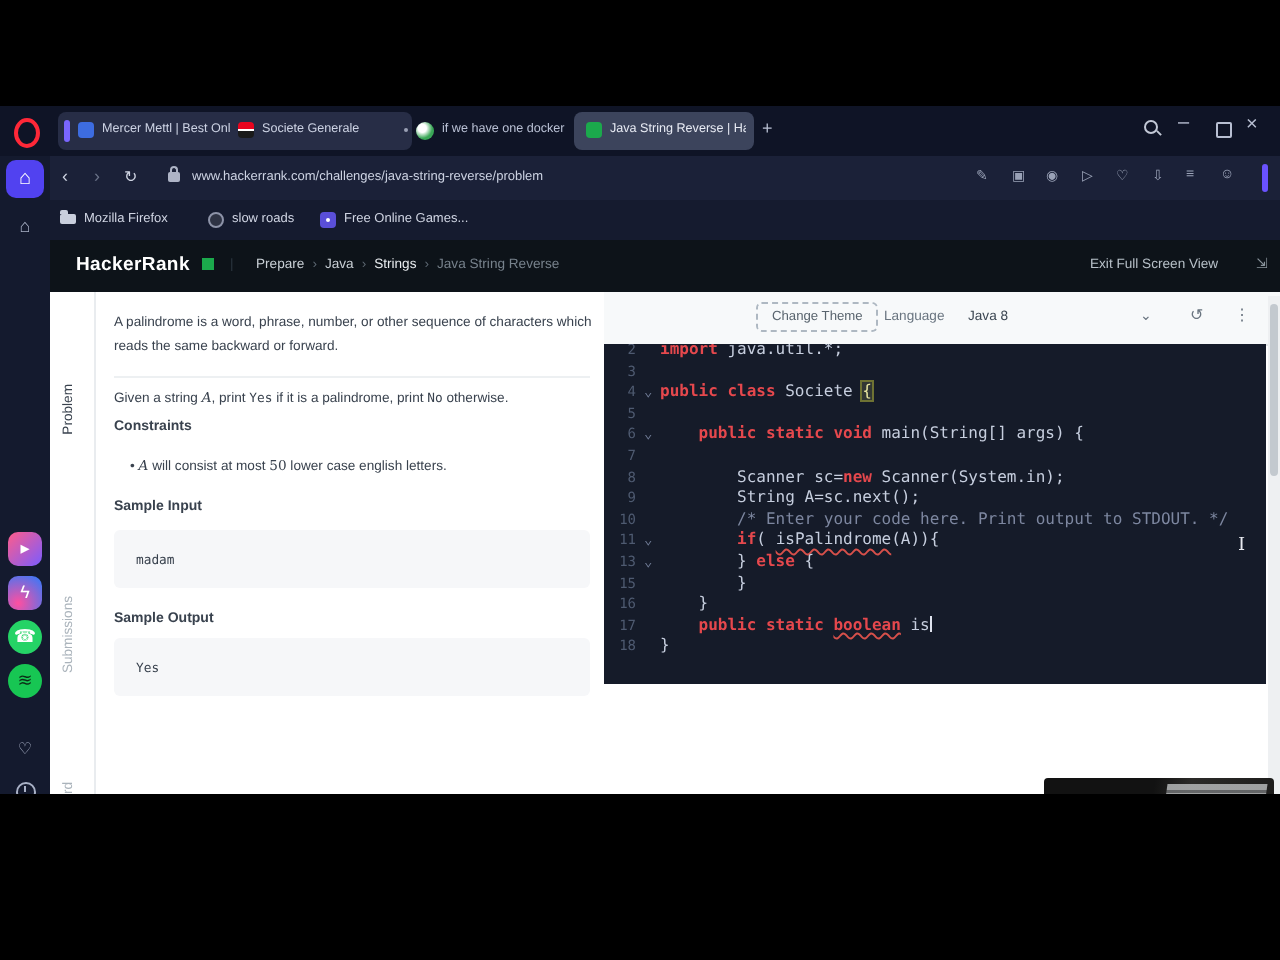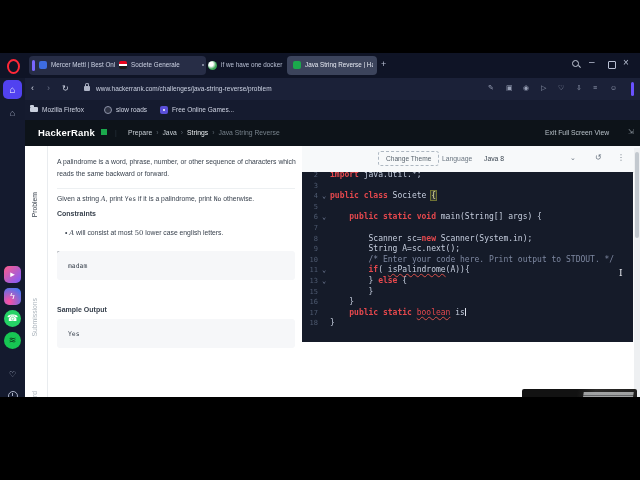--- a/index.html
+++ b/index.html
@@ -95,21 +95,21 @@
   .codelines{position:absolute;left:0;top:-2px;width:100%}
   .cl{position:relative;height:10.6px;font-family:"DejaVu Sans Mono",monospace;font-size:8px;line-height:10.6px;white-space:pre}
   .ln{position:absolute;left:0;width:16px;text-align:right;color:#4e5a70;font-size:7px}
   .fold{position:absolute;left:20px;width:10px;color:#707c96;font-size:7px}
   .code{position:absolute;left:28px;white-space:pre}
   .tk-p{color:#c6cede}
   .tk-k{color:#e5484d;font-weight:bold}
   .tk-c{color:#7d87a0;}
   .tk-s{color:#c9cfa8}
   .tk-err{color:#c6cede;text-decoration:underline wavy #d8504a 1px;text-underline-offset:1px}
-  .tk-kerr{color:#e5484d;font-weight:normal;text-decoration:underline wavy #d8504a 1px;text-underline-offset:1px}
+  .tk-kerr{color:#e5484d;font-weight:bold;text-decoration:underline wavy #d8504a 1px;text-underline-offset:1px}
   .tk-brk{color:#e8e5a0;background:rgba(230,230,120,.14);outline:1px solid #6e7233}
   .tk-cursor{display:inline-block;width:1.5px;height:8.5px;background:#dfe3ee;vertical-align:-1.5px}
   .ibeam{position:absolute;left:317px;top:96px;color:#e8eaf0;font-family:"DejaVu Serif",serif;font-size:9px}
 
   
   .webcam{position:absolute;left:522px;top:336px;width:115px;height:50px;background:linear-gradient(100deg,#121212 45%,#2b2a28 60%,#1c1b1a);border-radius:2px;overflow:hidden;z-index:50}
   .wcwin{position:absolute;right:5px;top:3px;width:50px;height:25px;background:repeating-linear-gradient(180deg,#b5b7b8 0 3px,#6f7173 3px 4.5px);transform:skewX(-8deg);opacity:.85}
 
   
   .pgscroll{position:absolute;left:609px;top:2px;width:6px;height:249px;background:#eef0f2}
@@ -201,21 +201,21 @@
 
     </div>
 
     <div class="pbody">
       <div class="ptext" style="position:absolute;top:10px;width:240px">A palindrome is a word, phrase, number, or other sequence of characters which reads the same backward or forward.</div>
       <hr class="hrline" style="position:absolute;top:42px;width:238px">
       <div class="ptext" style="position:absolute;top:47px;width:250px"><span>Given a string </span><span class="mi">A</span><span>, print </span><span class="mono">Yes</span><span> if it is a palindrome, print </span><span class="mono">No</span><span> otherwise.</span></div>
       <div class="h6" style="position:absolute;top:64px">Constraints</div>
       <div class="ptext" style="position:absolute;top:81px;left:8px;width:240px"><span>•</span>&nbsp;<span class="mi">A</span><span> will consist at most </span><span class="snum">50</span><span> lower case english letters.</span></div>
       <div class="h6" style="position:absolute;top:104px">Sample Input</div>
-      <div class="samplebox" style="top:105px">
+      <div class="samplebox" style="top:119px">
           <span>madam</span>
         </div>
       <div class="h6" style="position:absolute;top:160px">Sample Output</div>
       <div class="samplebox" style="top:173px">
           <span>Yes</span>
         </div>
     </div>
 
     <div class="edtoolbar">
       <span class="chtheme">Change Theme</span>

